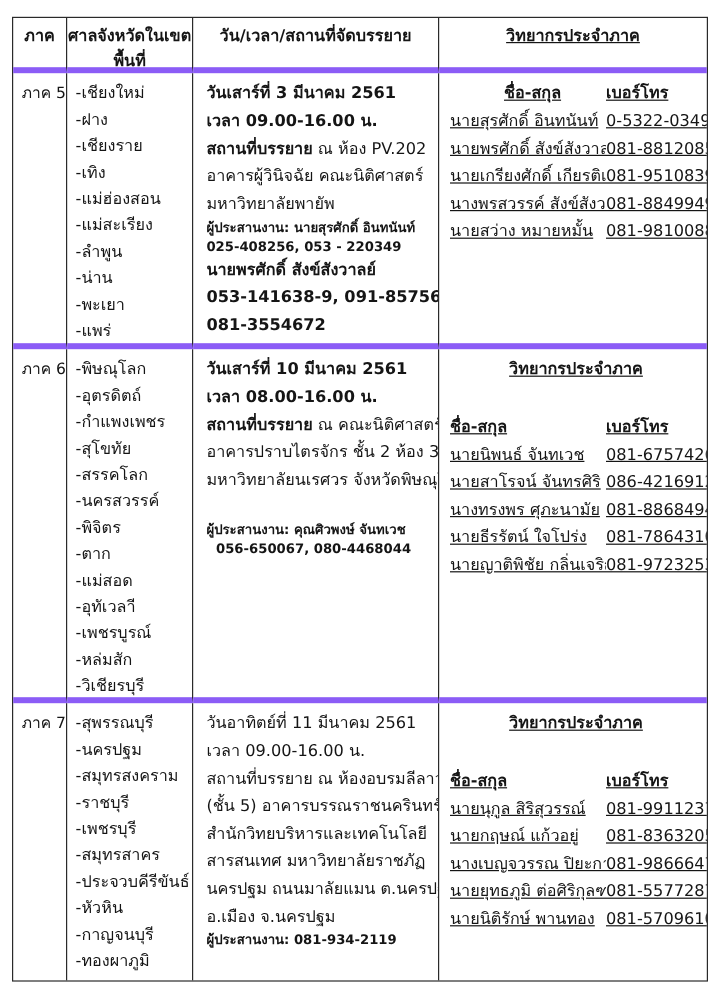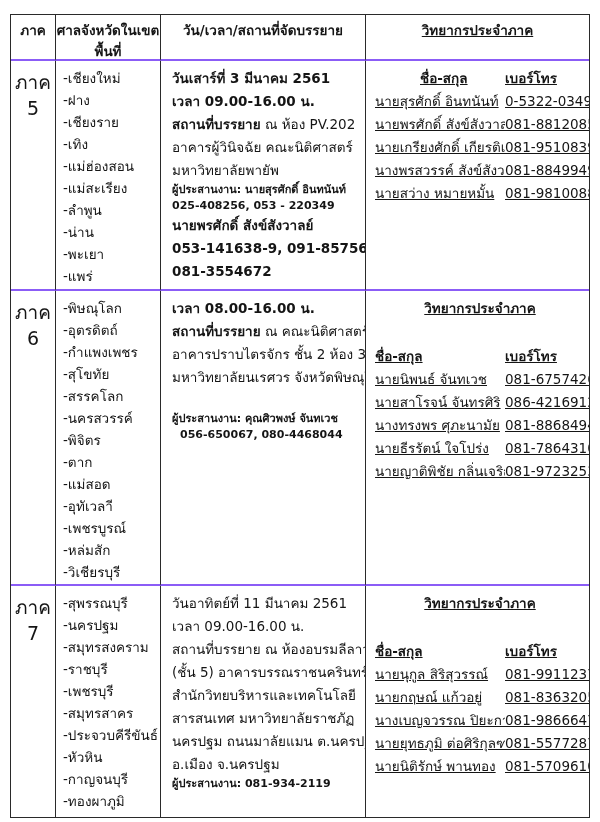--- a/index.html
+++ b/index.html
@@ -10,30 +10,30 @@
   }
   .tbl {
     position:absolute; left:10px; top:14px; width:580px; height:804px;
     border:1px solid #2a2a2a;
     display:grid;
     grid-template-columns:45px 105px 205px 1fr;
     grid-template-rows:46px 230px 295px 1fr;
     box-sizing:border-box;
   }
   .cell {
-    border-right:1px solid #2a2a2a; border-bottom:2px solid #8b5cf6;
+    border-right:1px solid #2a2a2a; border-bottom:5px solid #8b5cf6;
     box-sizing:border-box; overflow:hidden;
   }
   .last-col { border-right:none;text-decoration:underline; }
   .last-row { border-bottom:none; }
   .hcell {
     font-weight:bold; font-size:13.5px; text-align:center;
     padding-top:5px; line-height:21px;
   }
-  .region-cell { text-align:center; padding-top:6px; font-size:19px; }
+  .region-cell { text-align:right; padding-top:6px; font-size:13px; }
   .courts-cell { padding:6px 2px 0 7px; font-size:13.5px; }
   .court { line-height:22px; white-space:nowrap; }
   .sched-cell { padding:6px 2px 0 11px; font-size:13.5px; }
   .sline { line-height:23px; white-space:nowrap; }
   .b { font-weight:bold; }
   .small { font-size:11px; line-height:16px; }
   .gap22 { height:22px; }
   .indent8 { padding-left:8px; }
   .sp-cell { padding:6px 4px 0 9px; font-size:13.5px; }
   .sp-title { text-align:center; font-weight:bold; line-height:23px; margin-bottom:25px; }
@@ -129,20 +129,21 @@
       <div class="court">-นครสวรรค์</div>
       <div class="court">-พิจิตร</div>
       <div class="court">-ตาก</div>
       <div class="court">-แม่สอด</div>
       <div class="court">-อุทัเวลาี</div>
       <div class="court">-เพชรบูรณ์</div>
       <div class="court">-หล่มสัก</div>
       <div class="court">-วิเชียรบุรี</div>
     </div>
     <div class="cell sched-cell">
+      <div class="sline b">วันเสาร์ที่ 10 มีนาคม 2561</div>
       <div class="sline b">เวลา 08.00-16.00 น.</div>
       <div class="sline"><span class="b">สถานที่บรรยาย</span><span> ณ คณะนิติศาสตร์</span></div>
       <div class="sline">อาคารปราบไตรจักร ชั้น 2 ห้อง 309</div>
       <div class="sline">มหาวิทยาลัยนเรศวร จังหวัดพิษณุโลก</div>
       <div class="gap22"></div>
       <div class="small b">ผู้ประสานงาน: คุณศิวพงษ์  จันทเวช</div>
       <div class="small b indent8">056-650067, 080-4468044</div>
     </div>
     <div class="cell sp-cell last-col">
       <div class="sp-title">วิทยากรประจำภาค</div>

